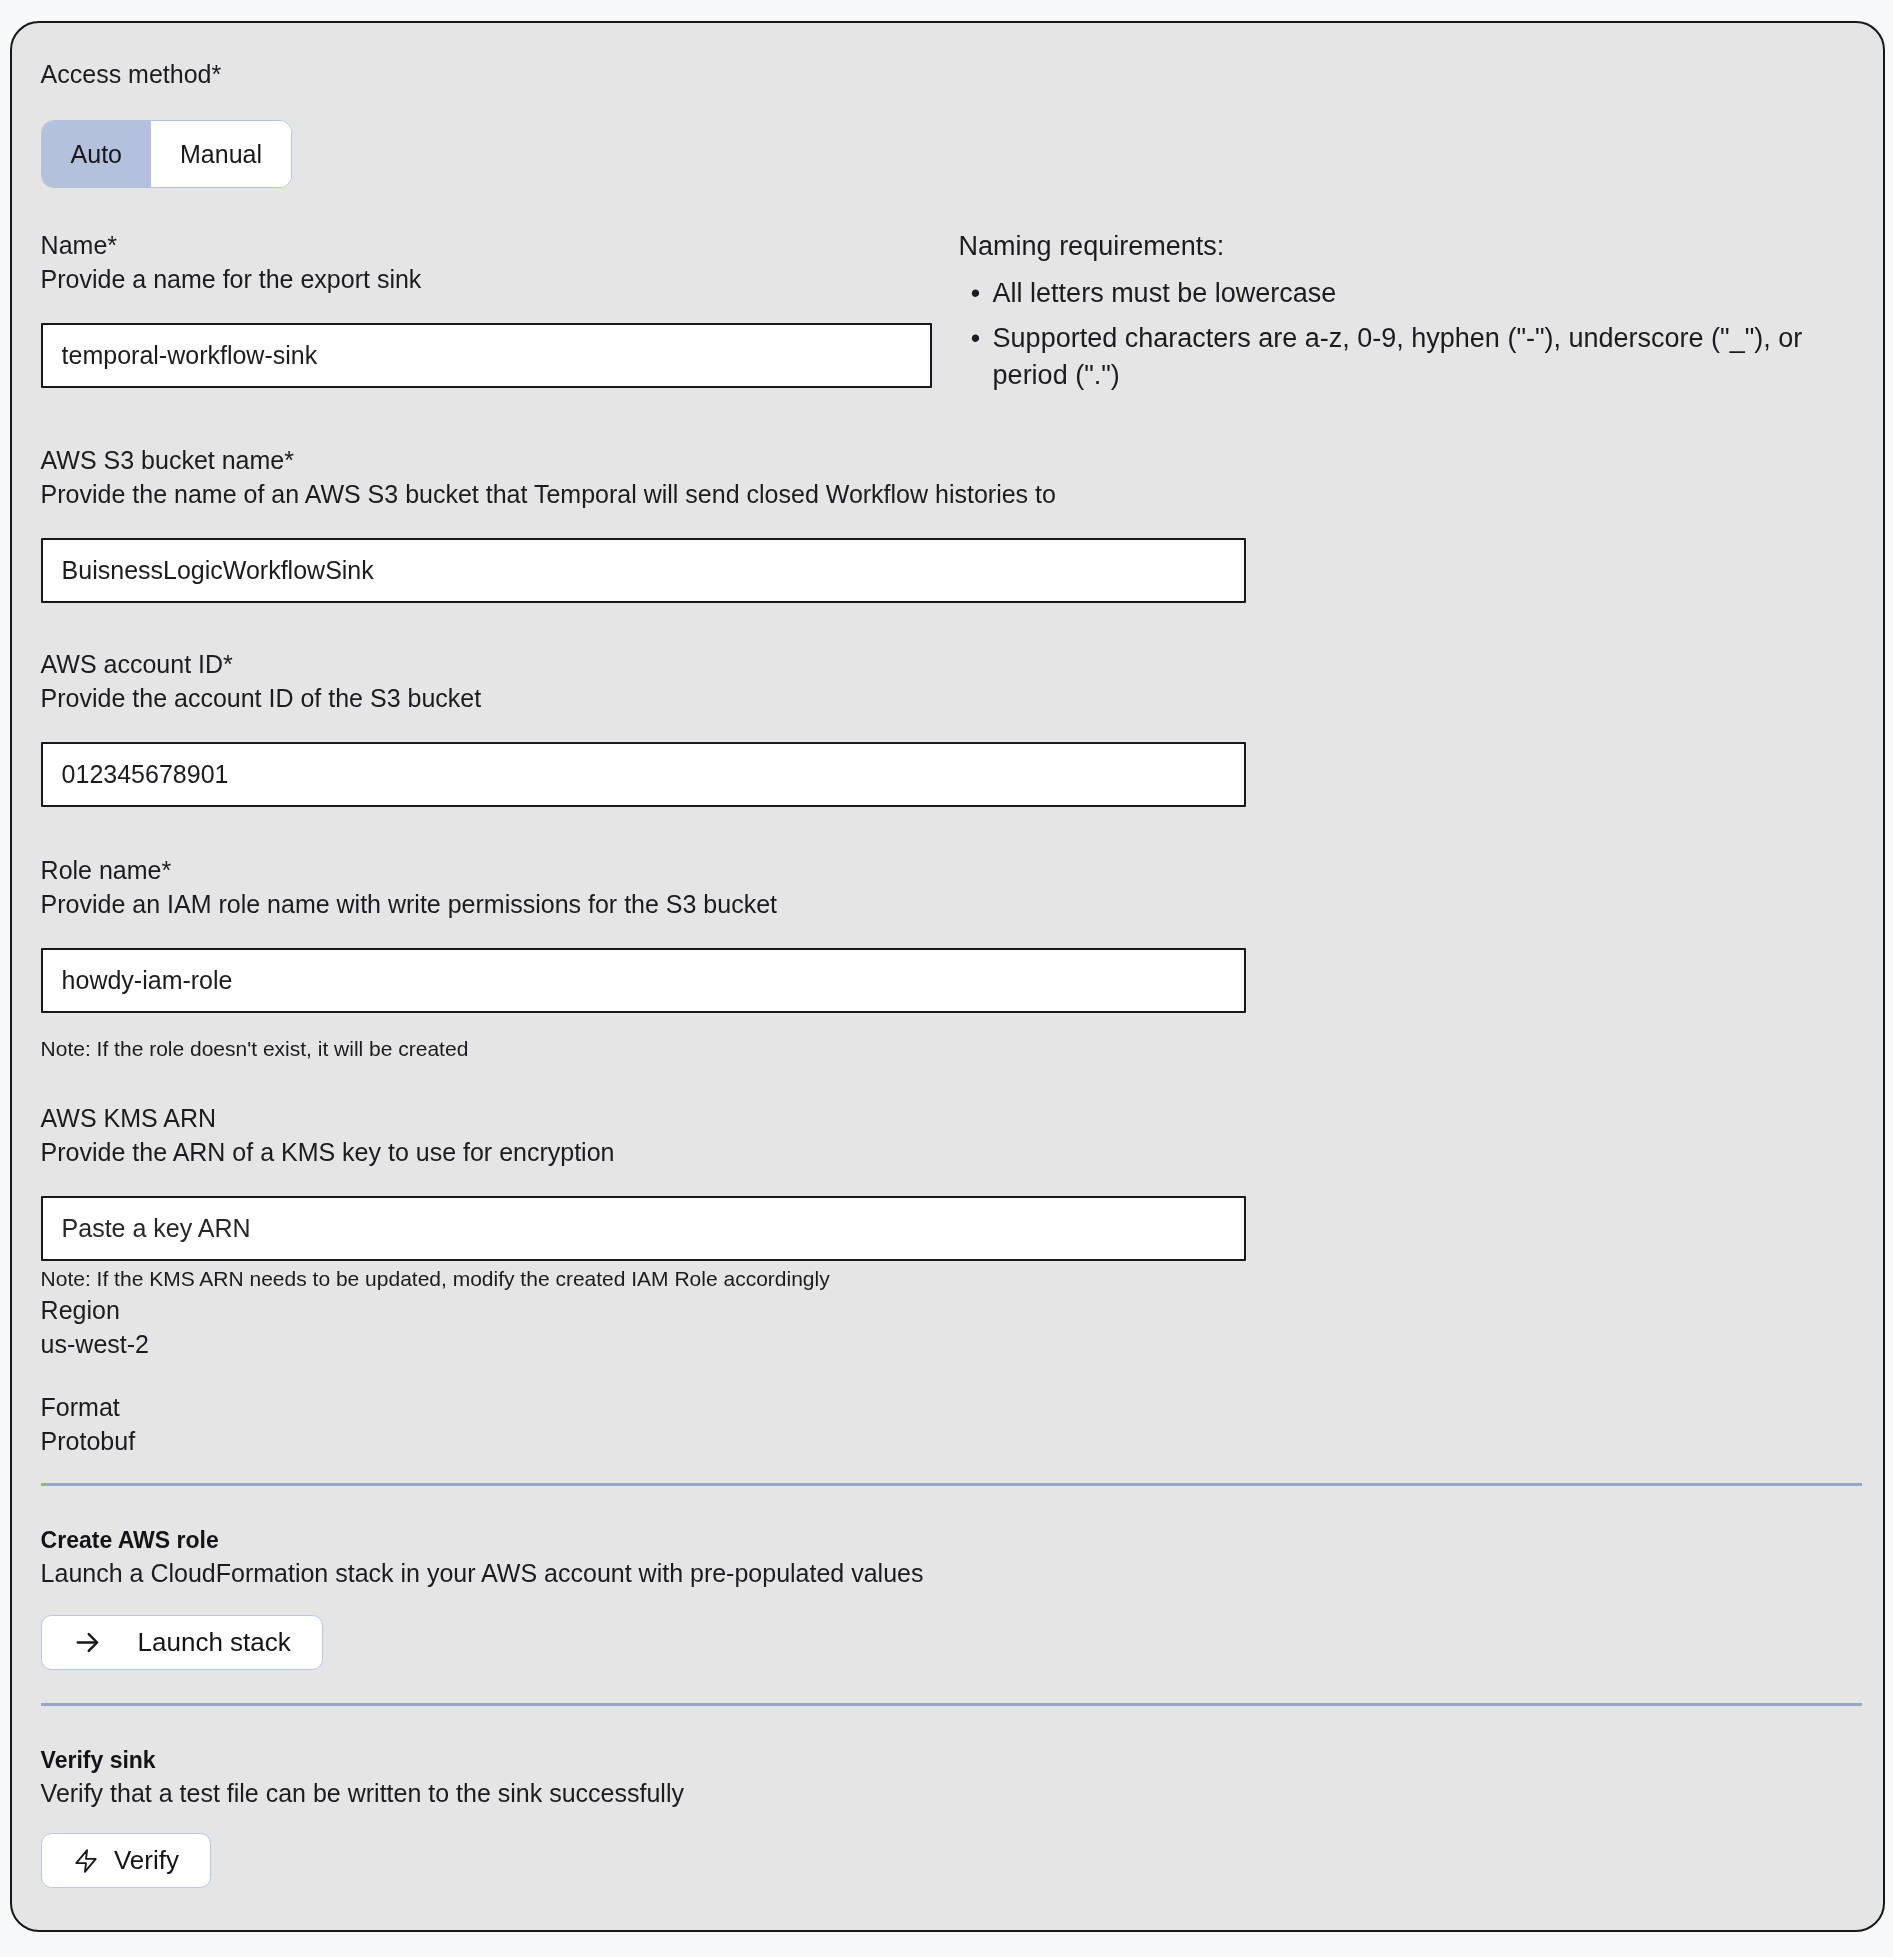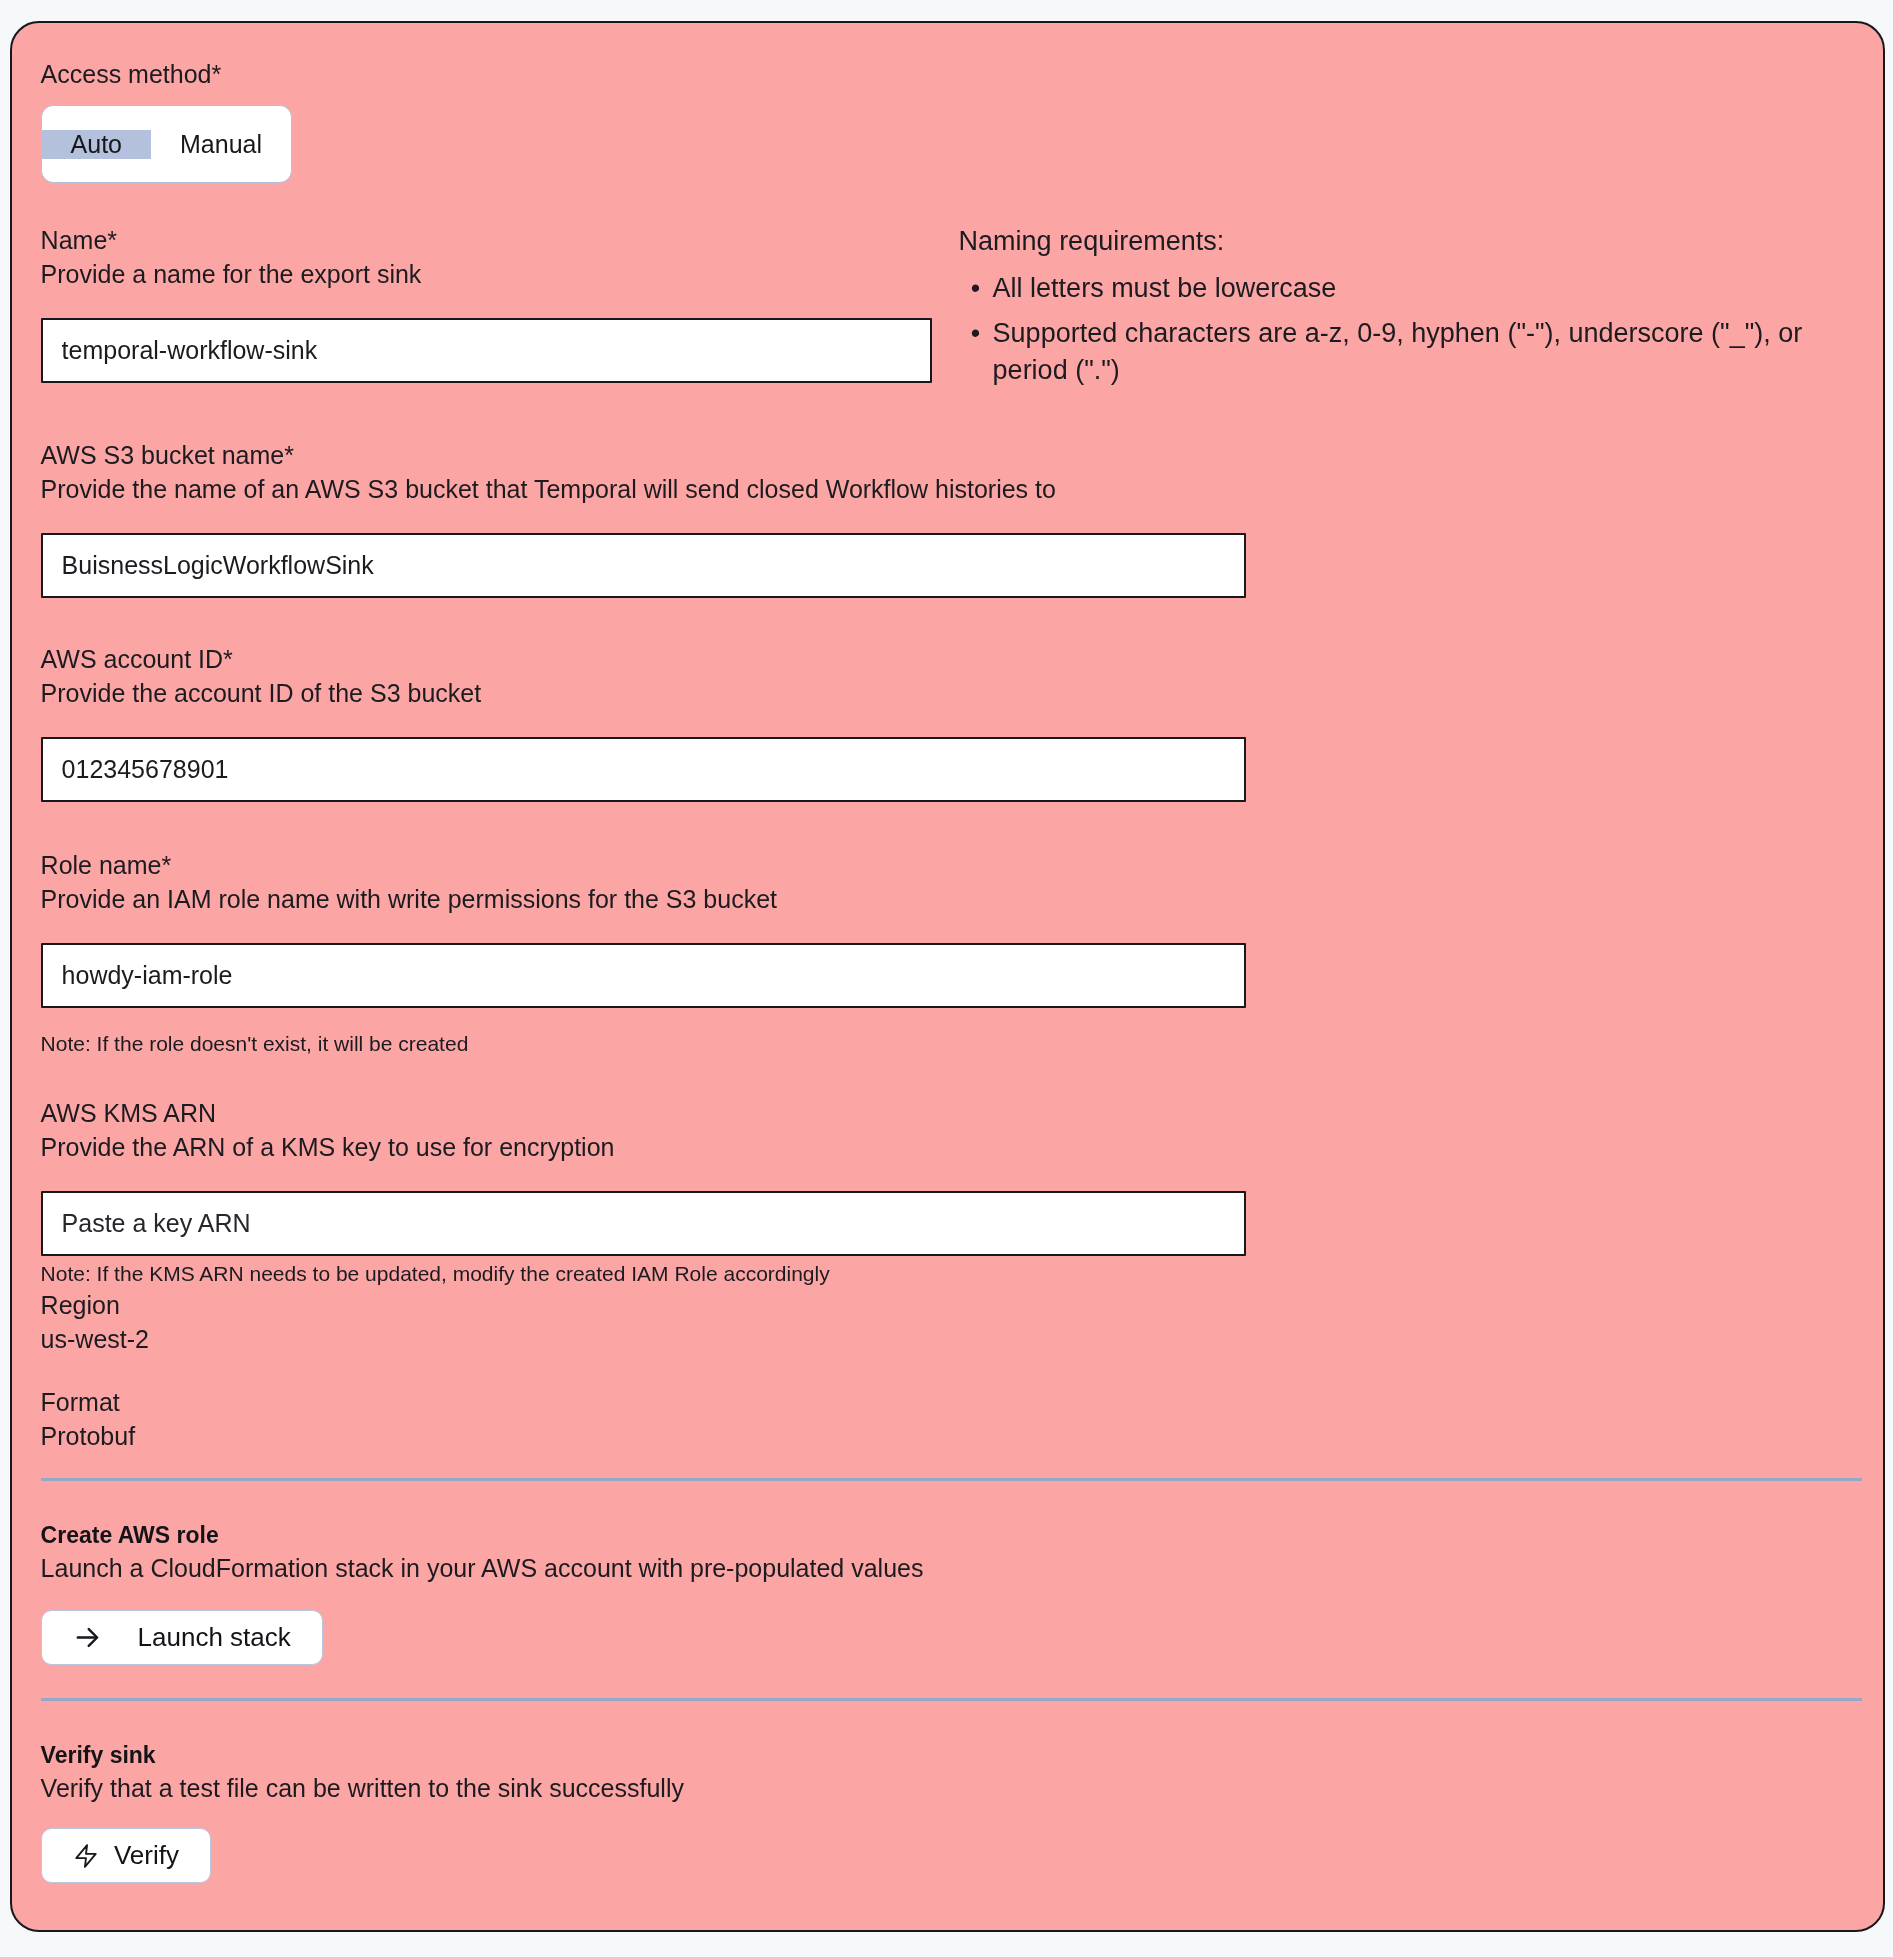--- a/index.html
+++ b/index.html
@@ -7,45 +7,44 @@
     width: 1894px; height: 1958px;
     background: #f7f8fa;
     font-family: "Liberation Sans", sans-serif;
     color: #1b1b20;
     overflow: hidden;
   }
   .card {
     position: absolute;
     left: 9.6px; top: 21px;
     width: 1875px; height: 1911px;
-    background: #fca5a5;
+    background: #e5e5e5;
     border: 2.9px solid #17171c;
     border-radius: 29px;
     padding: 34px 29px 21px 29px;
   }
   .label {
     font-size: 25px;
     line-height: 34px;
     color: #1b1b20;
   }
   .desc {
     font-size: 25px;
     line-height: 34px;
     color: #1b1b20;
   }
   
   .toggle {
     display: inline-flex;
-    margin-top: 14px;
+    margin-top: 29px;
     border: 1.9px solid #b3c1dd;
     border-radius: 12.4px;
     overflow: hidden;
     background: #ffffff;
-    height: 78px;
-    align-items: center;
+    height: 68px;
   }
   .segment {
     display: flex; align-items: center; justify-content: center;
     font-size: 25px;
     padding: 0 29px;
     min-width: 107px;
     cursor: pointer;
     background: #ffffff;
     color: #17171c;
   }

